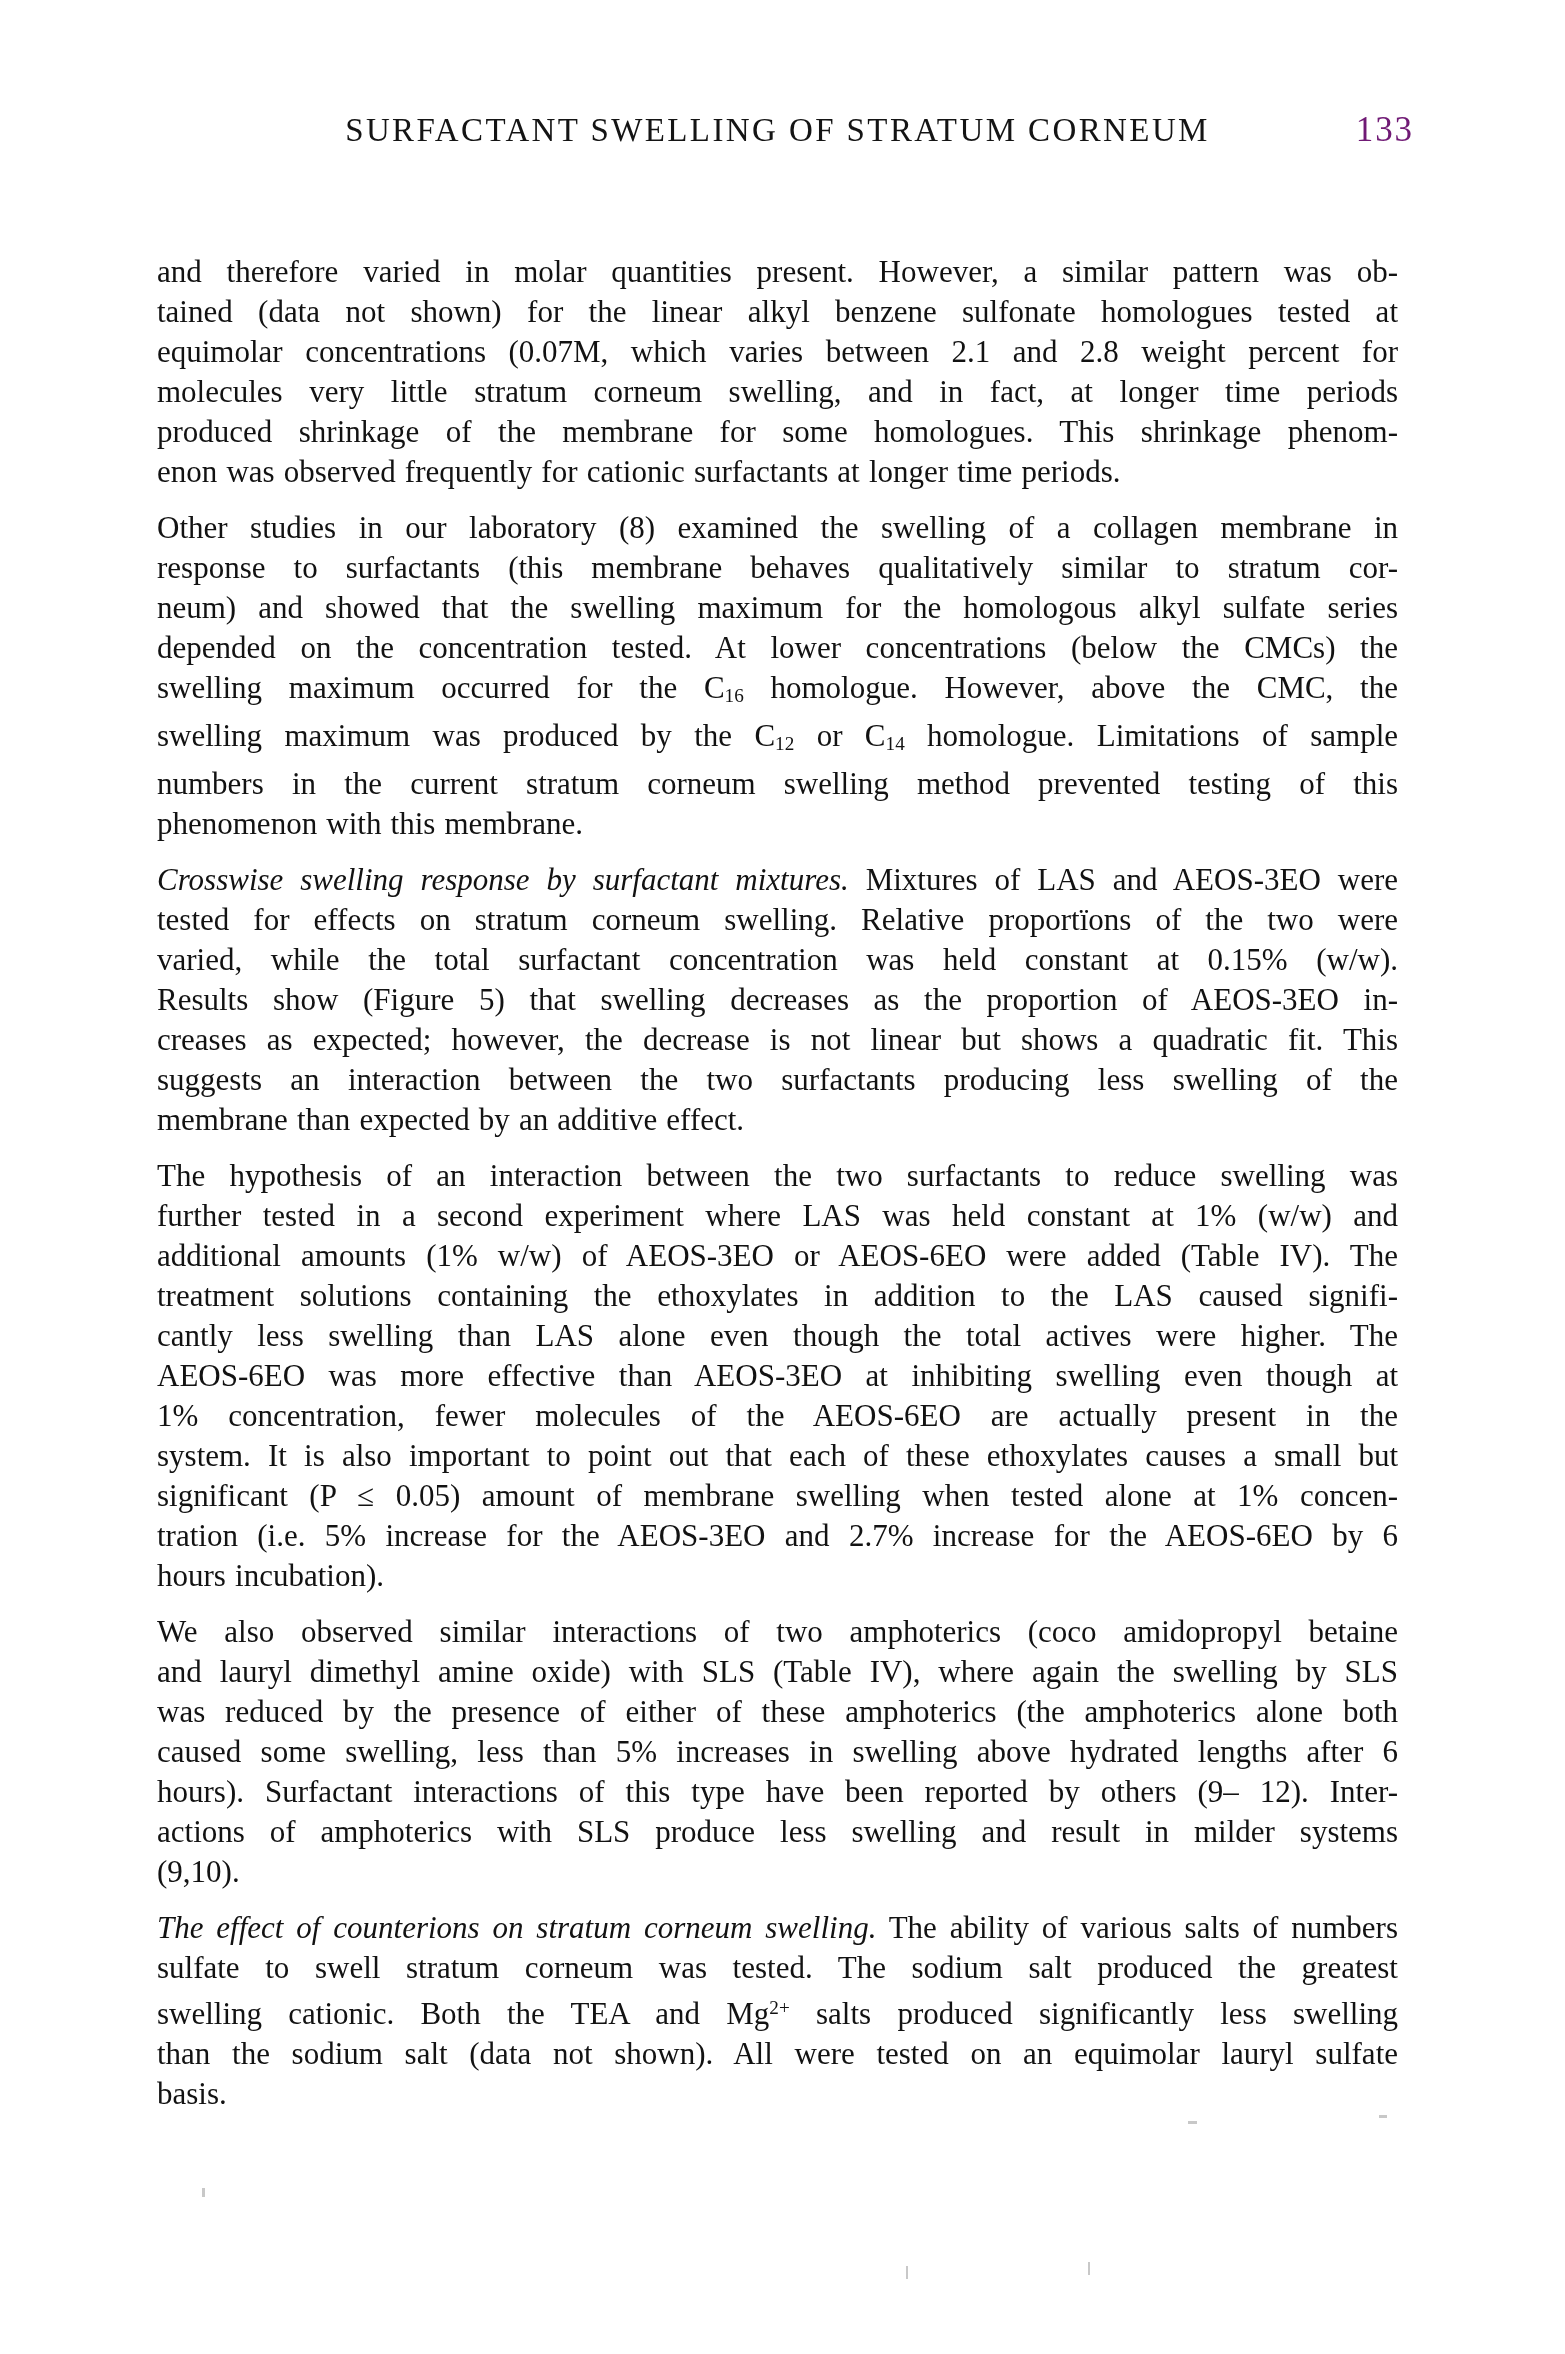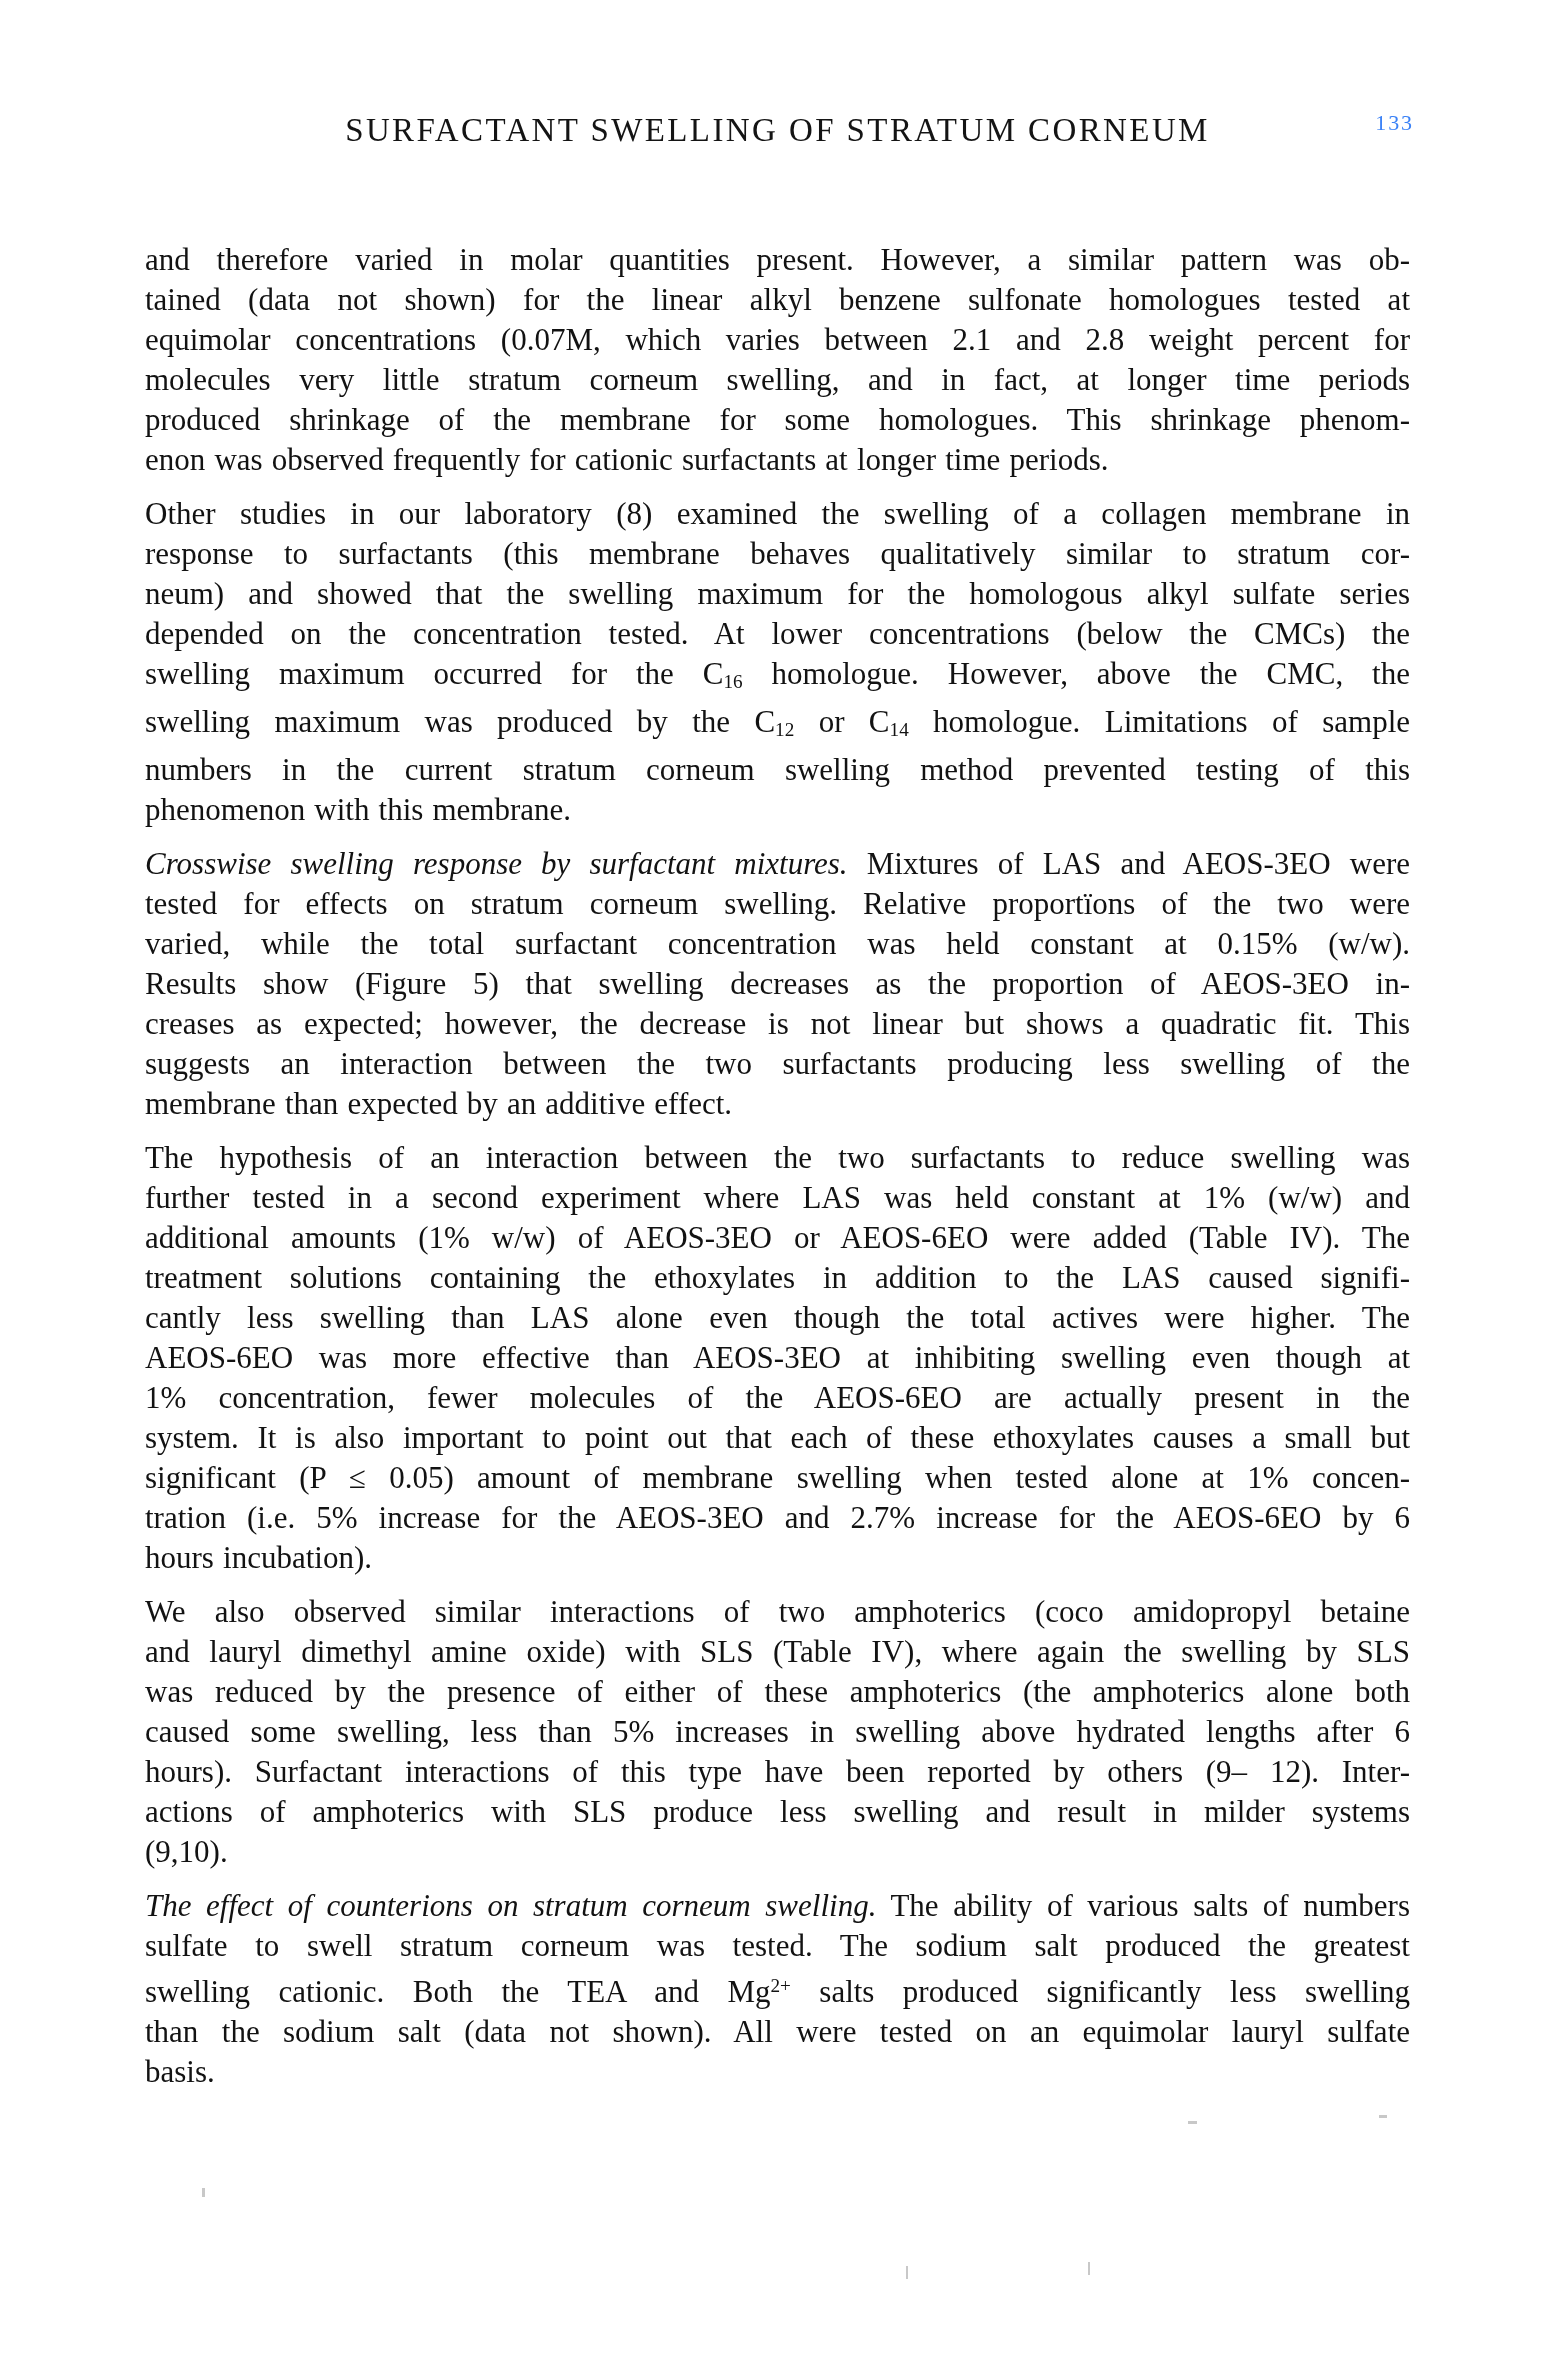--- a/index.html
+++ b/index.html
@@ -33,31 +33,31 @@
     font-size: 33px;
     letter-spacing: 2.4px;
     white-space: nowrap;
     transform: scaleY(1.04);
     color: #141414;
   }
   .page-number {
     position: absolute;
     right: 0;
     top: -1.9px;
-    font-size: 22px;
+    font-size: 35px;
     letter-spacing: 1.9px;
-    color: #3b82f6;
+    color: #701a75;
   }
   .page-body {
     position: absolute;
     top: 236px;
     left: 141px;
     width: 1273px;
   }
-  .para { margin: 4px; }
+  .para { margin: 16px; }
   .para + .para { margin-top: 14px; }
   .line {
     font-size: 31px;
     line-height: 40px;
     text-align: justify;
     text-align-last: justify;
     word-spacing: 1.4px;
     white-space: normal;
   }
   .line.last { text-align-last: left; }

